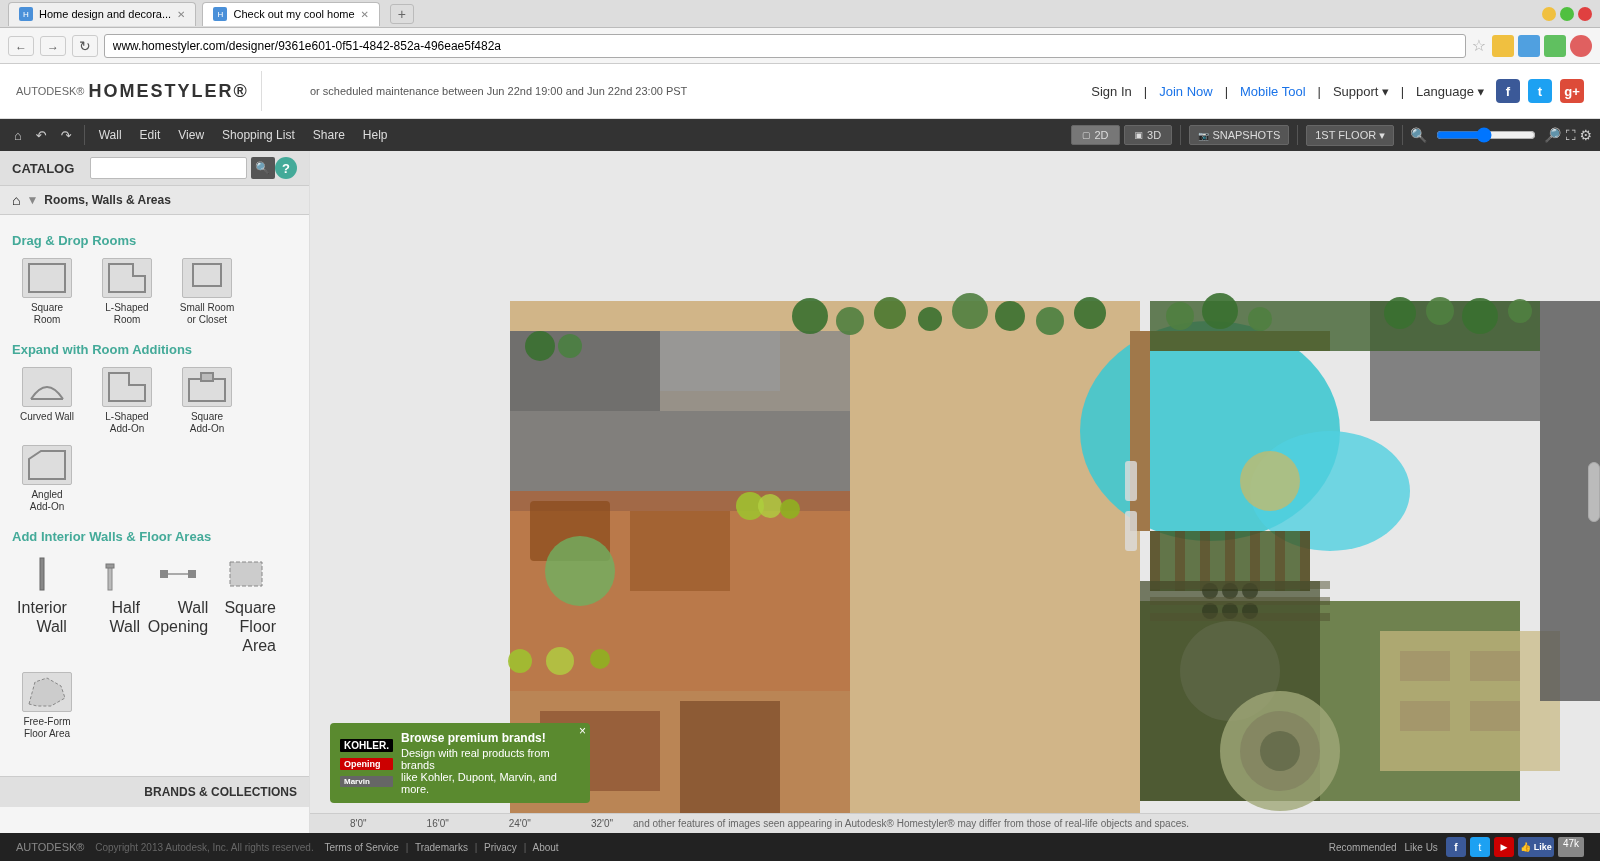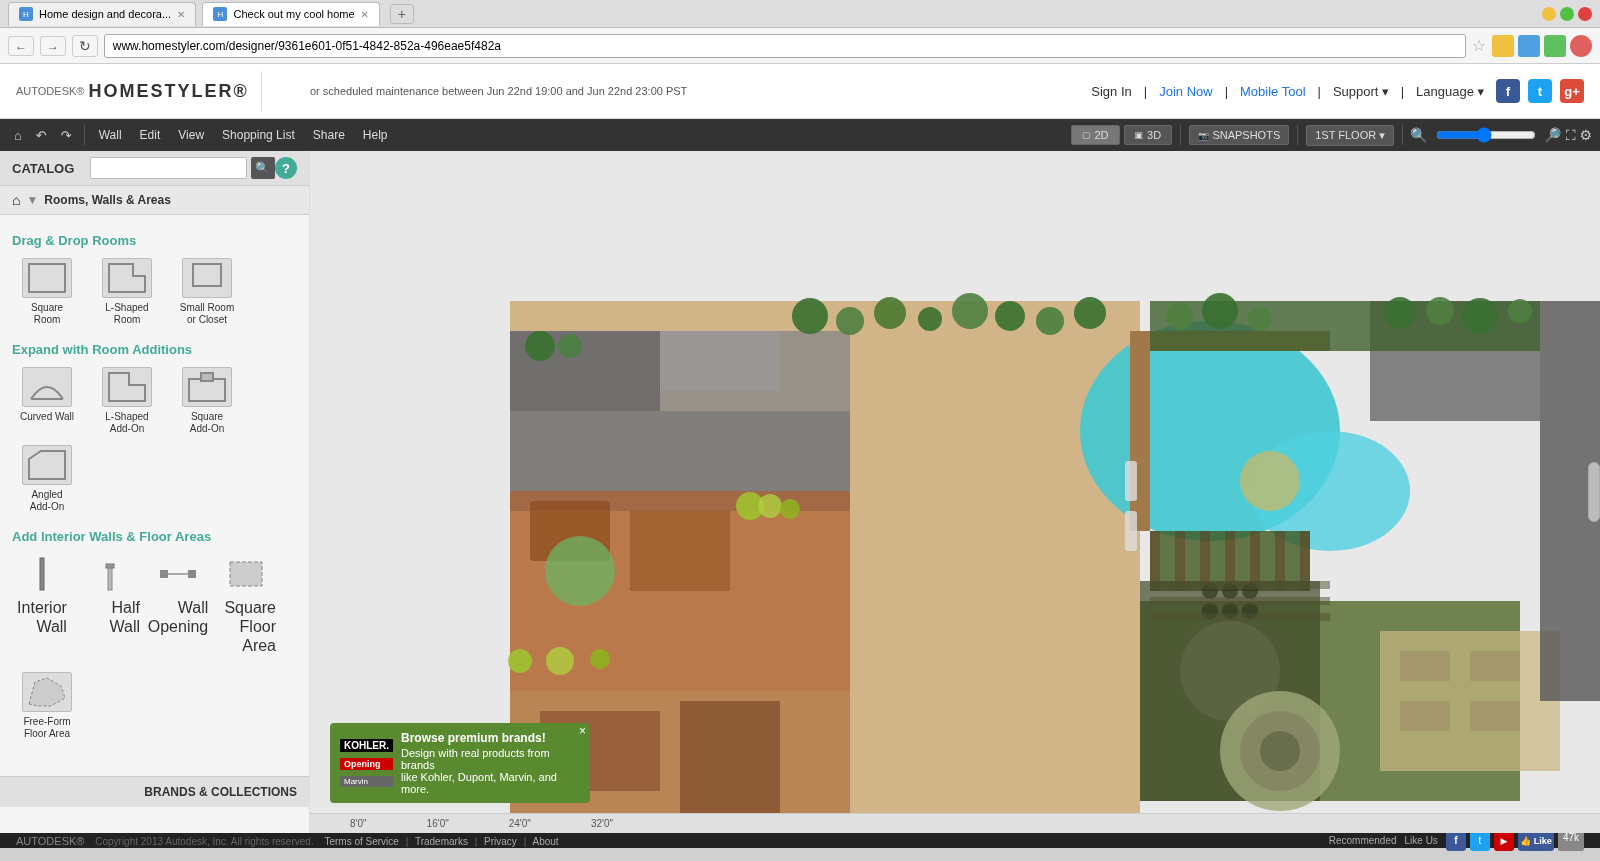--- a/index.html
+++ b/index.html
@@ -365,21 +365,21 @@
       width: 12px;
       height: 60px;
       background: #bbb;
       border-radius: 6px;
       border: 1px solid #aaa;
     }
 
     
     .bottom-bar {
       background: #222;
-      height: 15px;
+      height: 28px;
       display: flex;
       align-items: center;
       justify-content: space-between;
       padding: 0 16px;
       font-size: 10px;
       color: #aaa;
     }
     .bottom-bar a { color: #aaa; text-decoration: none; }
     .bottom-right { display: flex; align-items: center; gap: 8px; }
 
@@ -417,20 +417,21 @@
       font-weight: bold;
       padding: 1px 4px;
       border-radius: 1px;
     }
     .marvin-logo {
       background: #666;
       color: white;
       font-size: 8px;
       padding: 1px 4px;
       border-radius: 1px;
+      font-weight: bold;
     }
     .promo-text { color: white; font-size: 11px; }
     .promo-title { font-weight: bold; font-size: 12px; margin-bottom: 2px; }
     .promo-close {
       position: absolute;
       top: 2px;
       right: 4px;
       color: white;
       font-size: 12px;
       cursor: pointer;
@@ -799,20 +800,21 @@
 
     </svg>
 
     <div class="ruler-bar">
       <div class="ruler-marks">
         <span>8'0"</span>
         <span>16'0"</span>
         <span>24'0"</span>
         <span>32'0"</span>
       </div>
+      <div style="margin-left:20px;font-size:10px;color:#666;flex:1;">and other features of images seen appearing in Autodesk® Homestyler® may differ from those of real-life objects and spaces.</div>
     </div>
 
     <div class="scroll-indicator"></div>
 
     <div class="promo-banner">
       <button class="promo-close">×</button>
       <div class="promo-logos">
         <div class="kohler-logo">KOHLER.</div>
         <div class="dupont-logo">Opening</div>
         <div class="marvin-logo">Marvin</div>

